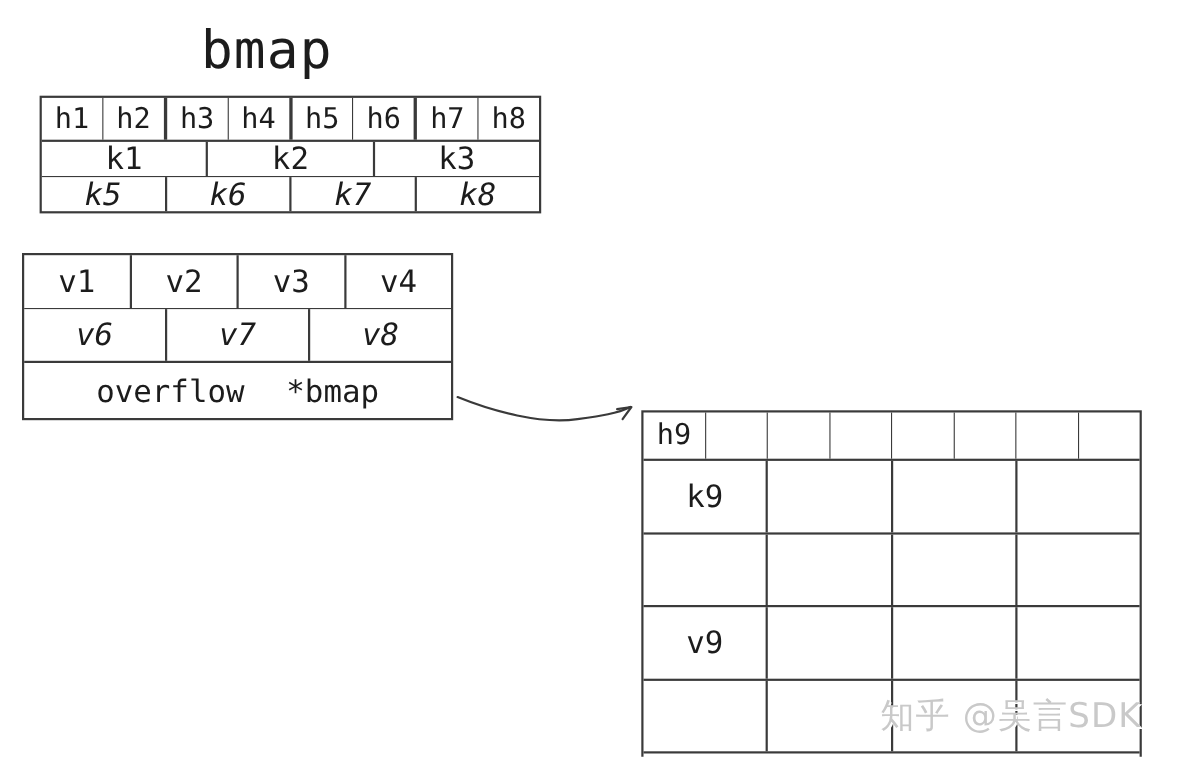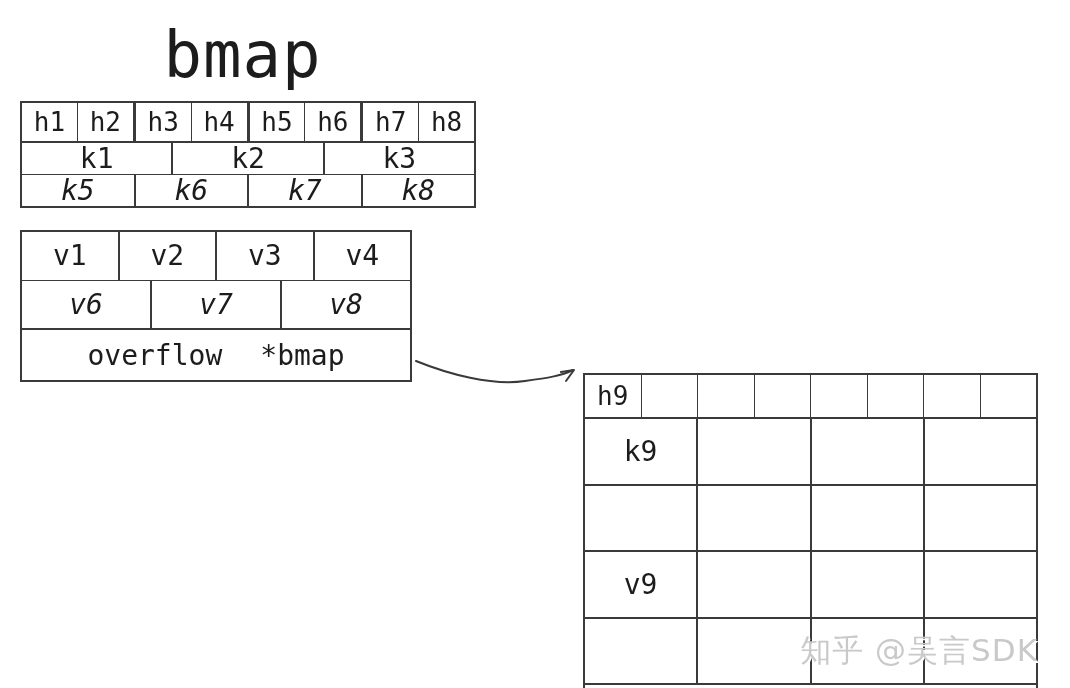--- a/index.html
+++ b/index.html
@@ -10,21 +10,21 @@
   }
   html,body{margin:0;padding:0;}
   body{
     width:1070px;height:688px;position:relative;overflow:hidden;
     background:var(--background);
     font-family:"DejaVu Sans Mono","Liberation Mono",monospace;
     color:var(--text);
   }
   .title{
     position:absolute;top:18px;left:20px;width:445px;
-    text-align:center;font-size:64px;letter-spacing:1px;
+    text-align:center;font-size:48px;letter-spacing:1px;
   }
   .block{
     position:absolute;box-sizing:border-box;background:var(--background);
     border:2px solid var(--line);
     display:flex;flex-direction:column;
   }
   .row{display:flex;flex:1;min-height:0;}
   .row+.row{border-top:2px solid var(--line);}
   .row.thin-top{border-top-width:1.5px;font-style:italic;}
   .row.hash{flex:0 0 38px;}
@@ -45,21 +45,21 @@
     font-size:31px;letter-spacing:1px;
     color:var(--watermark);
     text-shadow:1.5px 1.5px 0 #ffffff;
   }
 </style>
 </head>
 <body>
 
 <div class="title">bmap</div>
 
-<div class="block" style="left:20px;top:87px;width:456px;height:107px;margin-top:14px;">
+<div class="block" style="left:36px;top:87px;width:456px;height:107px;">
   <div class="row hash">
     <div class="cell">h1</div>
     <div class="cell">h2</div>
     <div class="cell major">h3</div>
     <div class="cell">h4</div>
     <div class="cell major">h5</div>
     <div class="cell">h6</div>
     <div class="cell major">h7</div>
     <div class="cell">h8</div>
   </div>

